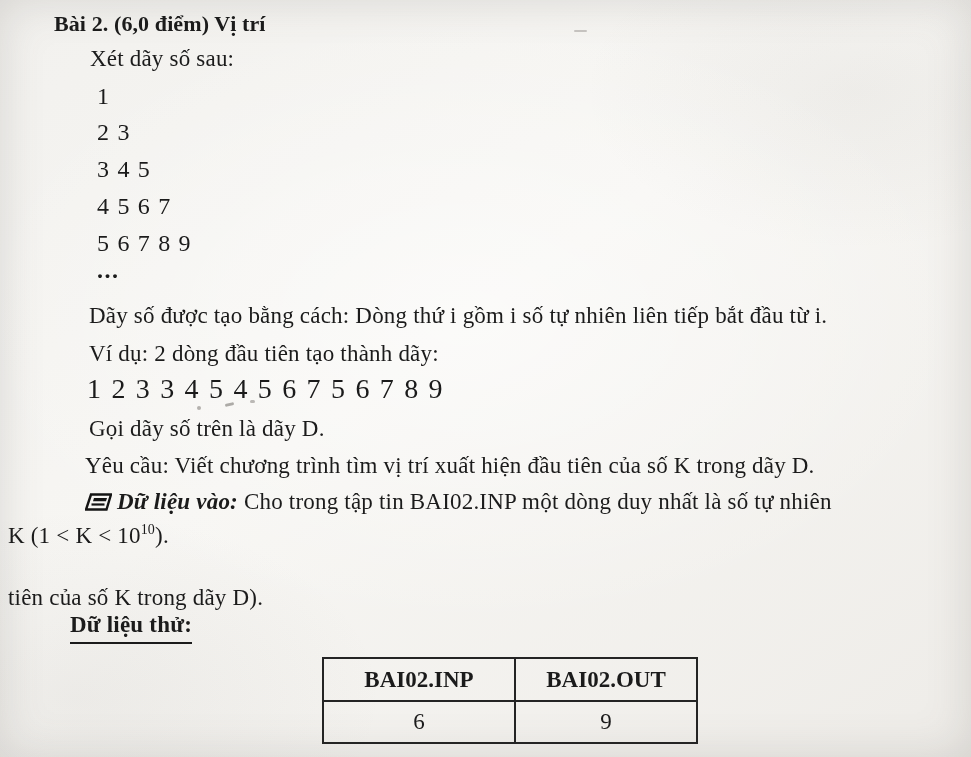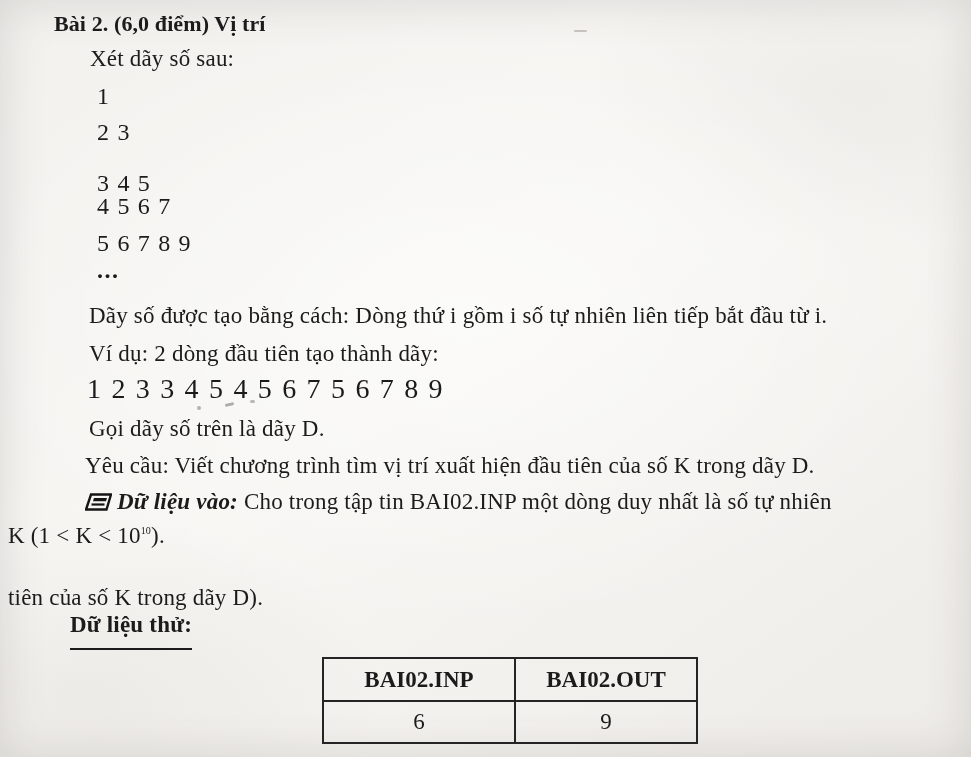--- a/index.html
+++ b/index.html
@@ -23,22 +23,22 @@
     font-size:23px;
     letter-spacing:0.2px;
     line-height:30px;
   }
   .title{font-weight:bold;font-size:22px;letter-spacing:0.1px;}
   .b{font-weight:normal;}
   .bi{font-weight:bold;font-style:italic;}
   .seq{font-size:24px;word-spacing:2px;}
   .exseq{font-size:28px;word-spacing:3px;}
   .dots{font-size:24px;letter-spacing:1.5px;font-weight:bold;}
-  .testlabel{font-weight:bold;border-bottom:2.5px solid #1b1b1b;padding-bottom:8px;}
-  sup{font-size:10px;line-height:0;}
+  .testlabel{font-weight:bold;border-bottom:2.5px solid #1b1b1b;padding-bottom:2px;}
+  sup{font-size:14px;line-height:0;}
   .fileicon{display:inline-block;vertical-align:-2px;margin-right:5px;}
   table.ttable{
     position:absolute;
     border-collapse:collapse;
     background:transparent;
   }
   .ttable th,.ttable td{
     border:2.5px solid #242424;
     text-align:center;
     font-size:23px;
@@ -54,21 +54,21 @@
 <body>
 
 <div class="page">
 
   <div class="line title" style="left:54px;top:9px">Bài 2. (6,0 điểm) Vị trí</div>
 
   <div class="line" style="left:90px;top:44px">Xét dãy số sau:</div>
 
   <div class="line seq" style="left:97px;top:81px">1</div>
   <div class="line seq" style="left:97px;top:117px">2 3</div>
-  <div class="line seq" style="left:97px;top:168px">3 4 5</div>
+  <div class="line seq" style="left:97px;top:154px">3 4 5</div>
   <div class="line seq" style="left:97px;top:191px">4 5 6 7</div>
   <div class="line seq" style="left:97px;top:228px">5 6 7 8 9</div>
   <div class="line dots" style="left:97px;top:255px">...</div>
 
   <div class="line" style="left:89px;top:301px">Dãy số được tạo bằng cách: Dòng thứ i gồm i số tự nhiên liên tiếp bắt đầu từ i.</div>
 
   <div class="line" style="left:89px;top:339px">Ví dụ: 2 dòng đầu tiên tạo thành dãy:</div>
 
   <div class="line exseq" style="left:87px;top:374px">1 2 3 3 4 5 4 5 6 7 5 6 7 8 9</div>
 

